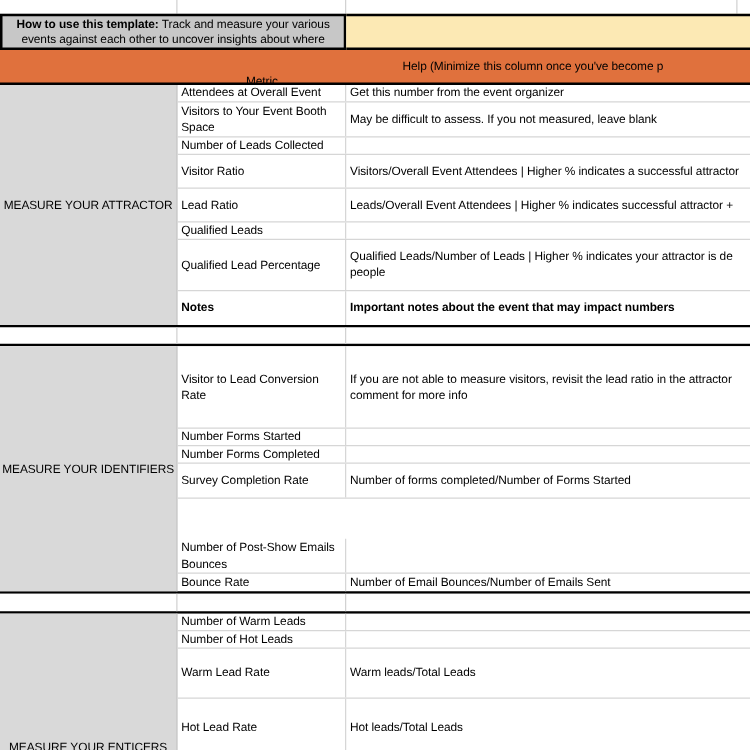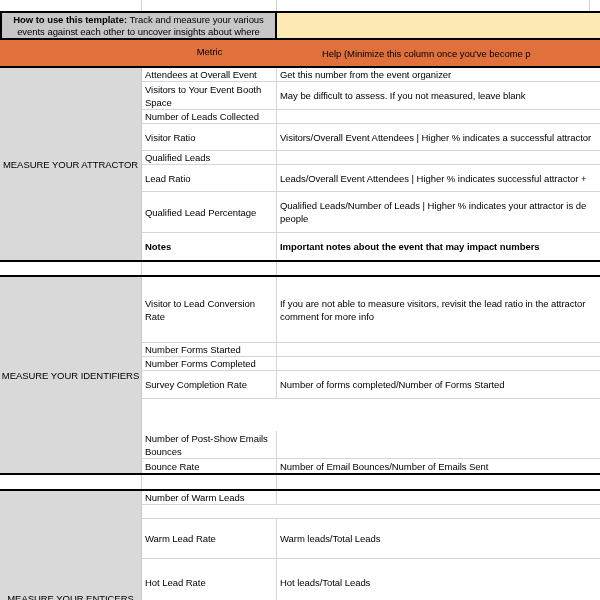--- a/index.html
+++ b/index.html
@@ -20,21 +20,21 @@
     width:277px;background:#c7c7c7;border:2px solid #000;
     text-align:center;padding-top:1px;
   }
   .hcell-right{
     flex:1;background:#fce9b4;border-top:2px solid #000;border-bottom:2px solid #000;
     text-align:right;padding:1px 2px 0 0;white-space:pre;
   }
 
   
   .orangerow{position:relative;height:28px;background:#e0713d;border-bottom:2px solid #000;box-sizing:border-box;}
-  .metric-h{position:absolute;left:142px;width:135px;top:2px;height:19px;display:flex;align-items:center;justify-content:center;}
+  .metric-h{position:absolute;left:142px;width:135px;top:16px;height:19px;display:flex;align-items:center;justify-content:center;}
   .help-h{position:absolute;left:322px;top:0;height:26px;display:flex;align-items:center;white-space:pre;overflow:hidden;max-width:278px;}
 
   
   .section{display:flex;border-bottom:2px solid #000;box-sizing:border-box;background:#fff;}
   .section.last{border-bottom:none;}
   .label-cell{
     width:142px;box-sizing:border-box;background:#d9d9d9;border-right:1px solid #c8c8c8;
     display:flex;align-items:center;justify-content:center;text-align:center;padding:0 1px;
   }
   .label-cell.bottom{align-items:flex-end;padding-bottom:1px;}
@@ -114,34 +114,34 @@
             </div>
   </div>
           <div class="row" style="height: 27px;">
     <div class="cell-metric">
               <span class="txt">Visitor Ratio</span>
             </div>
     <div class="cell-help">
               <span class="txt">Visitors/Overall Event Attendees | Higher % indicates a successful attractor</span>
             </div>
   </div>
+          <div class="row" style="height: 27px;">
+    <div class="cell-metric">
+              <span class="txt">Lead Ratio</span>
+            </div>
+    <div class="cell-help">
+              <span class="txt">Leads/Overall Event Attendees | Higher % indicates successful attractor +</span>
+            </div>
+  </div>
           <div class="row" style="height: 14px;">
     <div class="cell-metric">
               <span class="txt">Qualified Leads</span>
             </div>
     <div class="cell-help">
               <span class="txt"></span>
-            </div>
-  </div>
-          <div class="row" style="height: 27px;">
-    <div class="cell-metric">
-              <span class="txt">Lead Ratio</span>
-            </div>
-    <div class="cell-help">
-              <span class="txt">Leads/Overall Event Attendees | Higher % indicates successful attractor +</span>
             </div>
   </div>
           <div class="row" style="height: 41px;">
     <div class="cell-metric">
               <span class="txt">Qualified Lead Percentage</span>
             </div>
     <div class="cell-help">
               <span class="txt">Qualified Leads/Number of Leads | Higher % indicates your attractor is de
 people</span>
             </div>
@@ -225,20 +225,23 @@
         <div class="rows">
           <div class="row" style="height: 14px;">
     <div class="cell-metric">
               <span class="txt">Number of Warm Leads</span>
             </div>
     <div class="cell-help">
               <span class="txt"></span>
             </div>
   </div>
           <div class="row" style="height: 14px;">
+    <div class="cell-metric">
+              <span class="txt">Number of Hot Leads</span>
+            </div>
     <div class="cell-help">
               <span class="txt"></span>
             </div>
   </div>
           <div class="row" style="height: 40px;">
     <div class="cell-metric">
               <span class="txt">Warm Lead Rate</span>
             </div>
     <div class="cell-help">
               <span class="txt">Warm leads/Total Leads</span>

